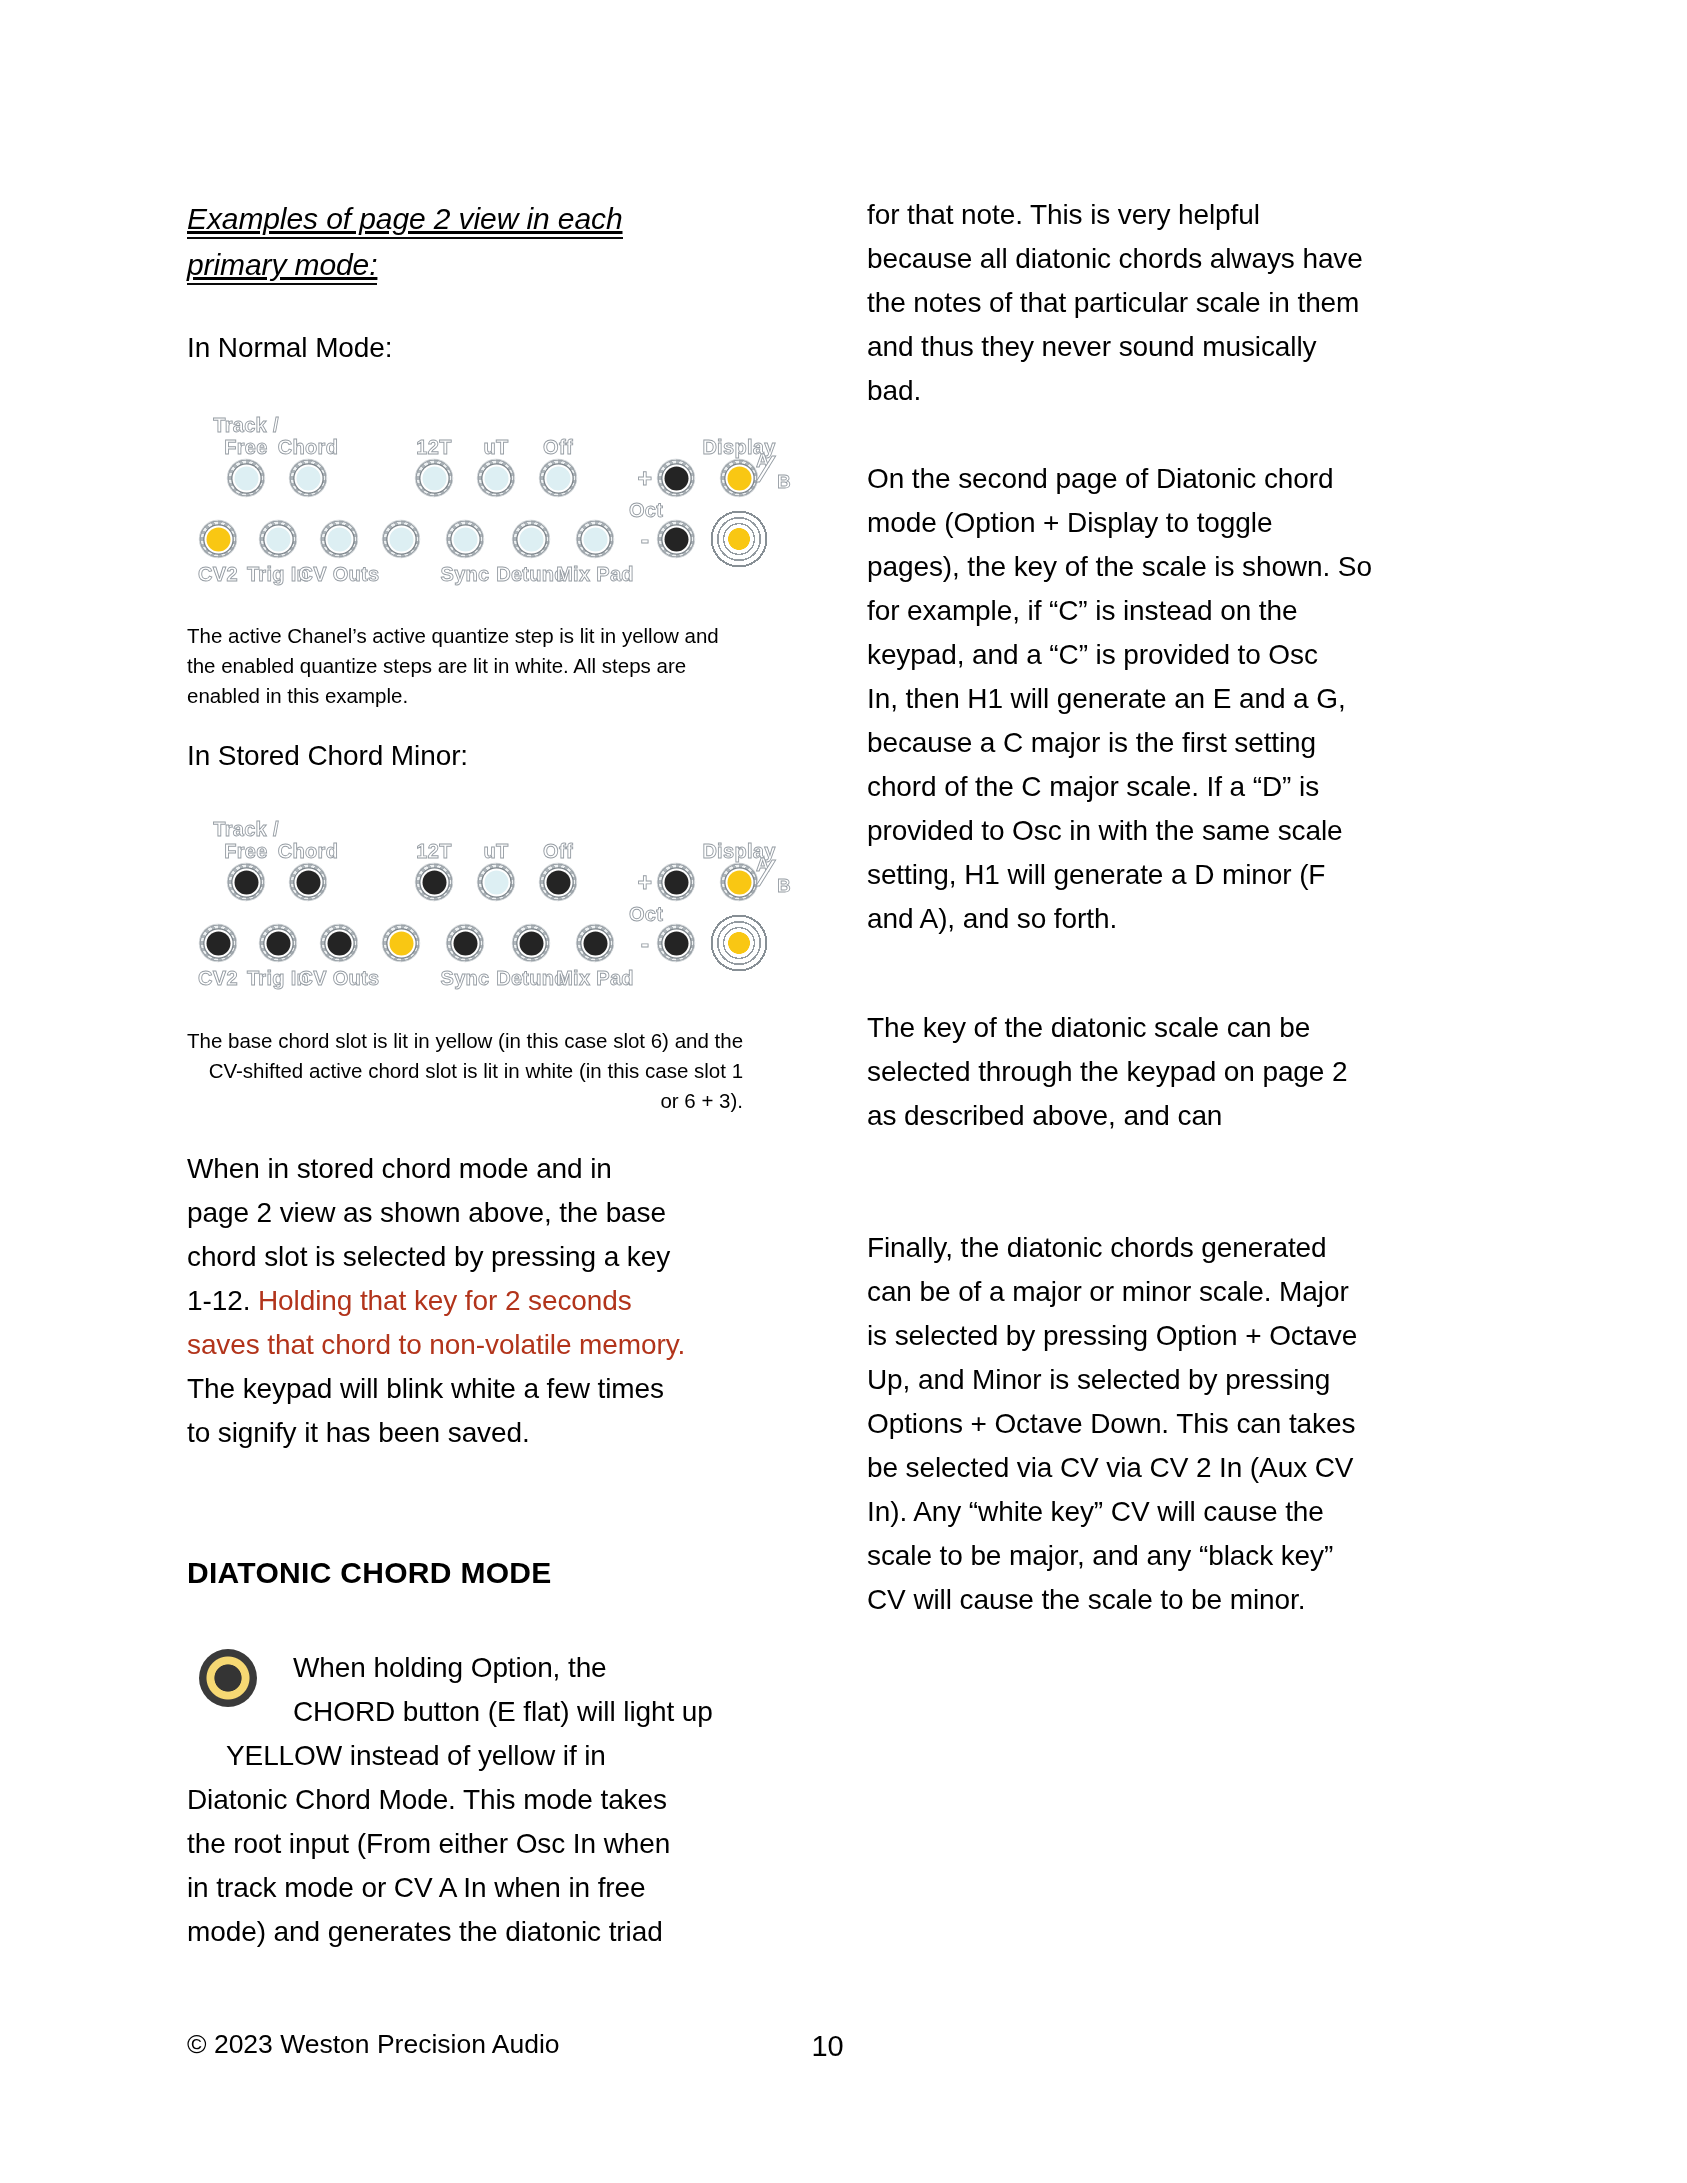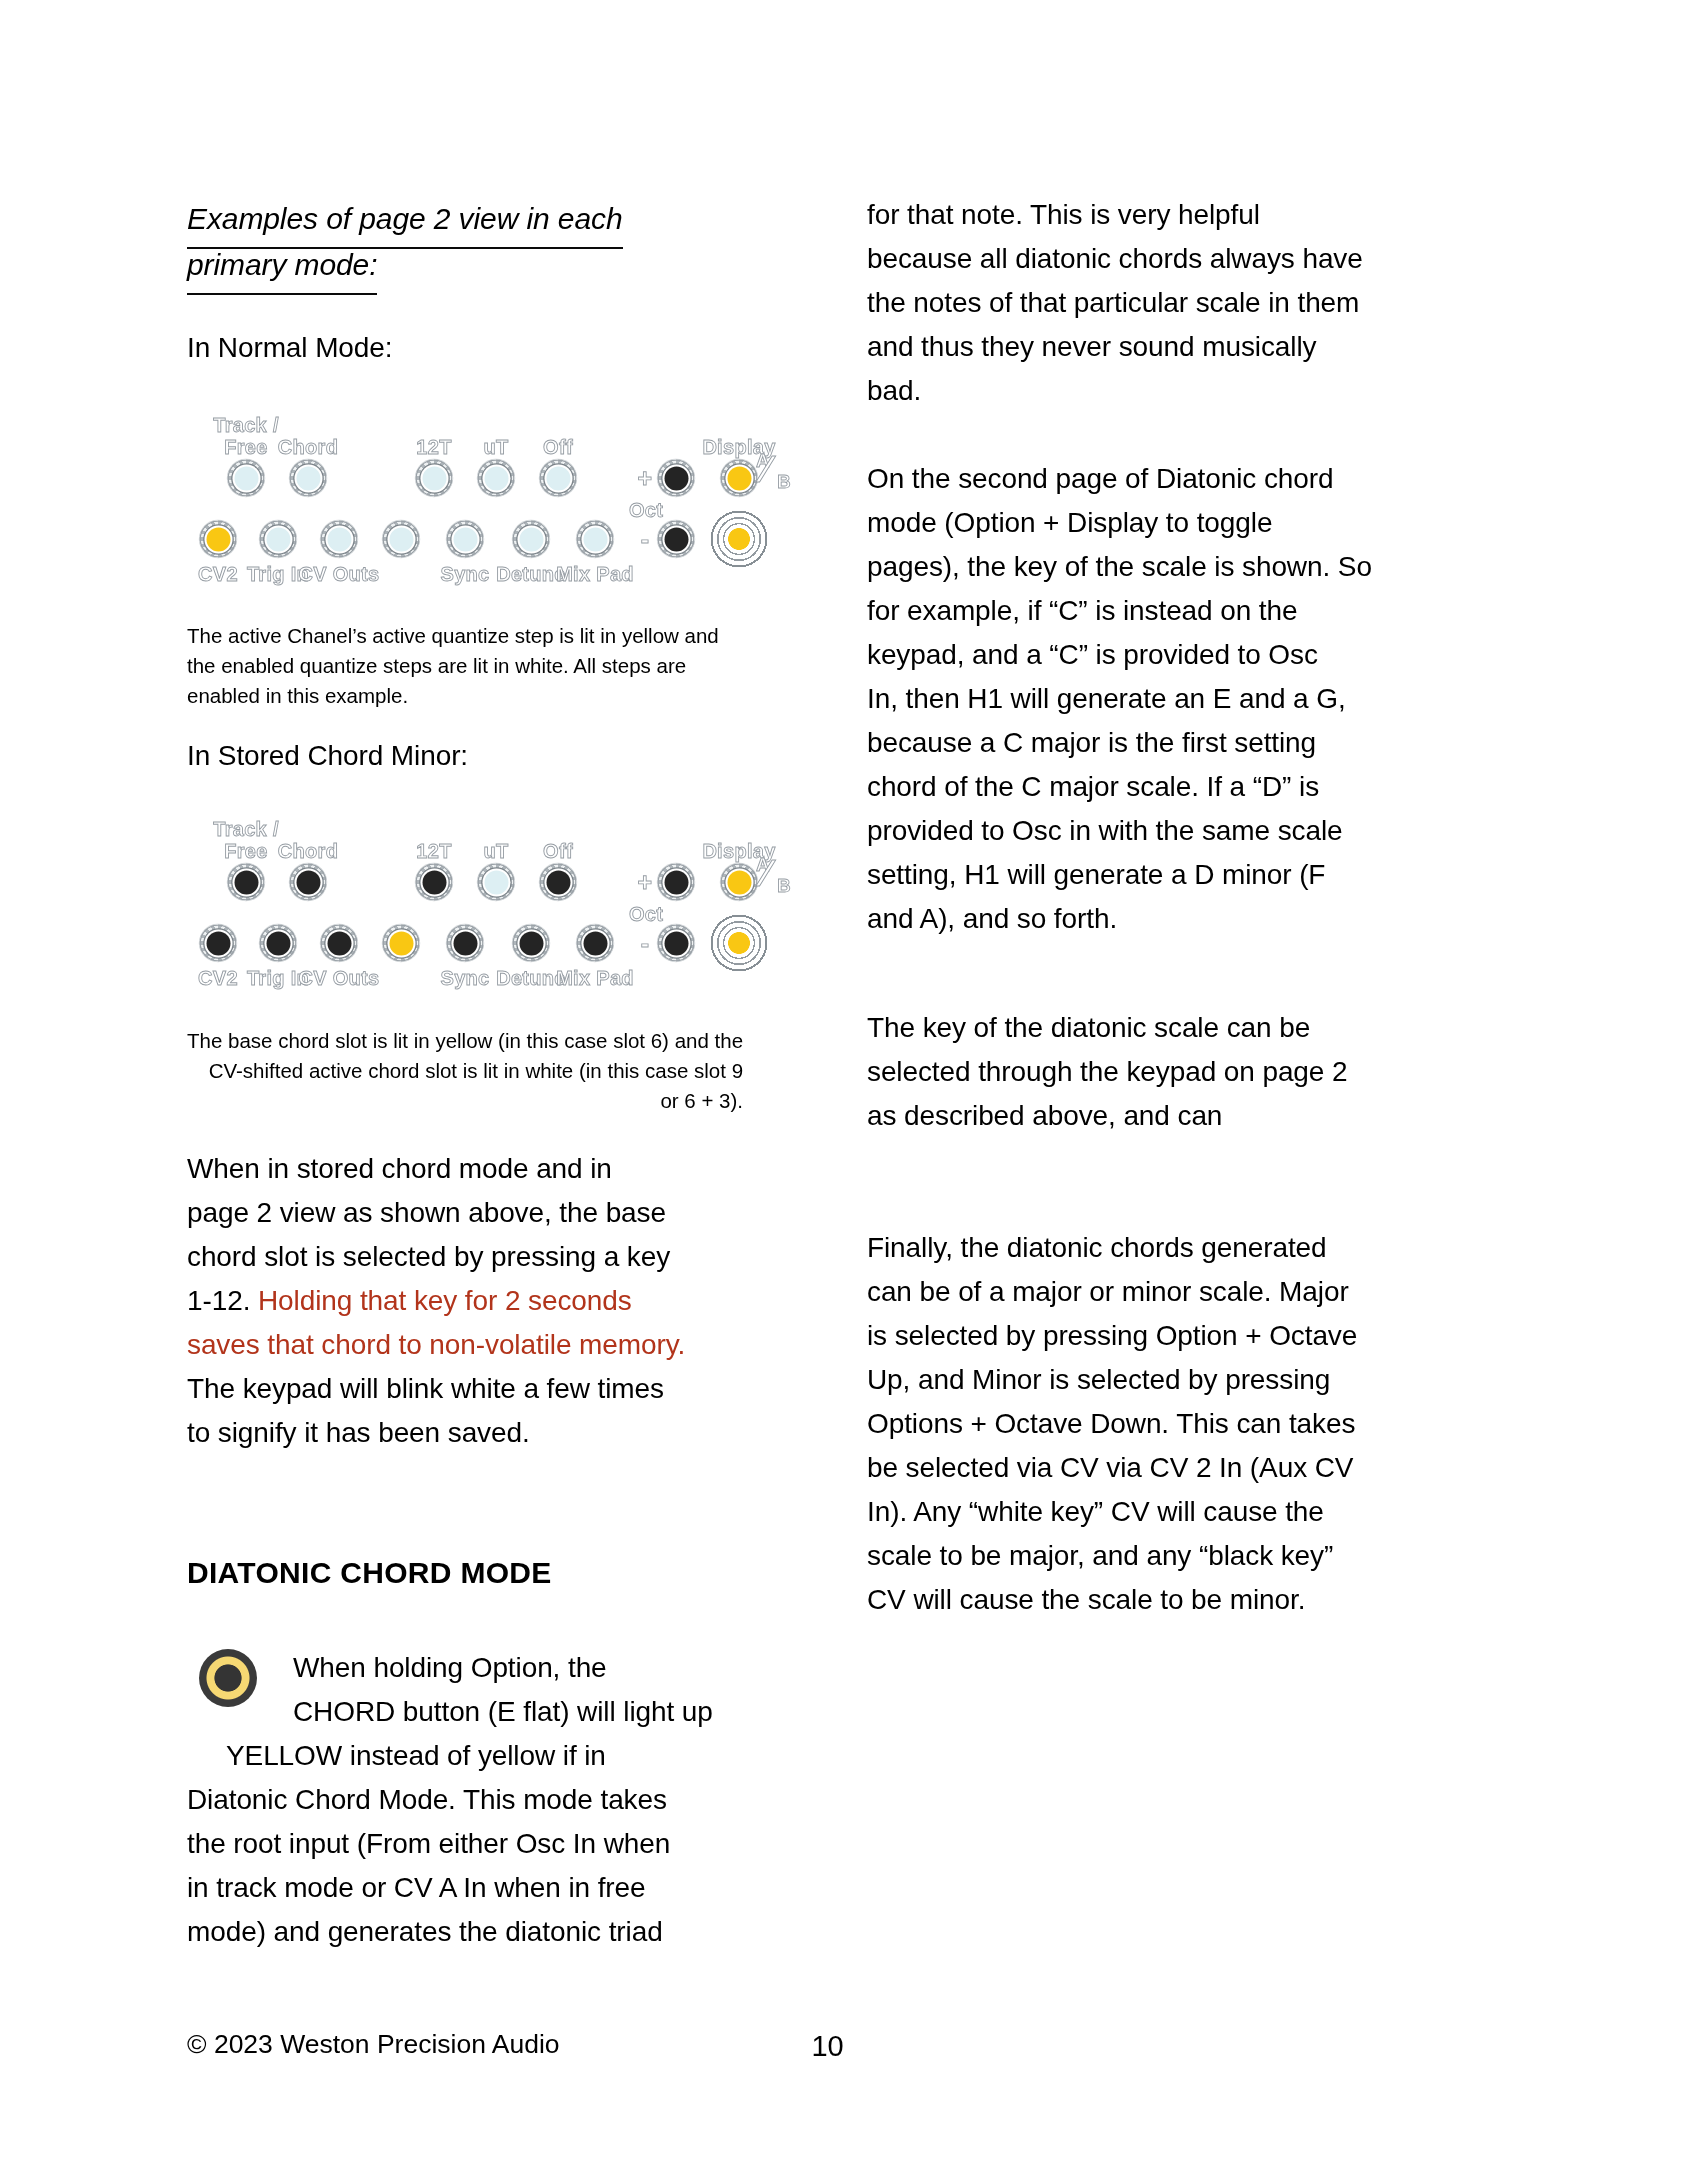--- a/index.html
+++ b/index.html
@@ -5,21 +5,21 @@
   html,body{margin:0;padding:0;}
   body{
     width:1687px;height:2183px;position:relative;background:#ffffff;
     font-family:"Liberation Sans",sans-serif;color:#000;
     overflow:hidden;
   }
   .tb{position:absolute;font-size:28px;line-height:44px;letter-spacing:-0.1px;}
   .tb .line{white-space:nowrap;}
   .caption{font-size:20.5px;line-height:30px;letter-spacing:0;}
   .h-italic{font-style:italic;font-size:30px;line-height:46px;}
-  .h-italic .seg{border-bottom:2.6px solid #0a0a0a;padding-bottom:12px;}
+  .h-italic .seg{border-bottom:2.6px solid #0a0a0a;padding-bottom:2px;text-decoration:underline;}
   .h-bold{font-weight:bold;font-size:30px;letter-spacing:0.3px;}
   .red{color:#b2341b;}
   .footer-text{font-size:26.5px;line-height:32px;letter-spacing:0;}
   .page-num{font-size:29px;}
 
   
   .diagram{position:absolute;left:187px;width:622px;height:198px;}
   .led{
     position:absolute;width:37px;height:37px;border-radius:50%;
     transform:translate(-50%,-50%);
@@ -275,21 +275,21 @@
     <div class="dsign hollow" style="left: 458px; top: 134px;">-</div>
     <div class="led s-off" style="left: 489px; top: 134px;">
       <div class="core"></div>
     </div>
     <div class="led-big s-yellow" style="left: 552px; top: 134px;"></div>
     <div class="dsign hollow" style="left: 459px; top: 105px; font-size: 20px;">Oct</div>
   </div>
 
 <div class="tb caption" style="left:187px;top:1026px;text-align:right;">
     <div class="line"><span class="seg">The base chord slot is lit in yellow (in this case slot 6) and the</span></div>
-    <div class="line"><span class="seg">CV-shifted active chord slot is lit in white (in this case slot 9</span></div>
+    <div class="line"><span class="seg">CV-shifted active chord slot is lit in white (in this case slot 1</span></div>
     <div class="line"><span class="seg">or 6 + 3).</span></div>
   </div>
 
 <div class="tb" style="left:187px;top:1147px;">
     <div class="line"><span class="seg">When in stored chord mode and in</span></div>
     <div class="line"><span class="seg">page 2 view as shown above, the base</span></div>
     <div class="line"><span class="seg">chord slot is selected by pressing a key</span></div>
     <div class="line"><span class="seg">1-12. </span><span class="seg red">Holding that key for 2 seconds</span></div>
     <div class="line"><span class="seg red">saves that chord to non-volatile memory.</span></div>
     <div class="line"><span class="seg">The keypad will blink white a few times</span></div>

